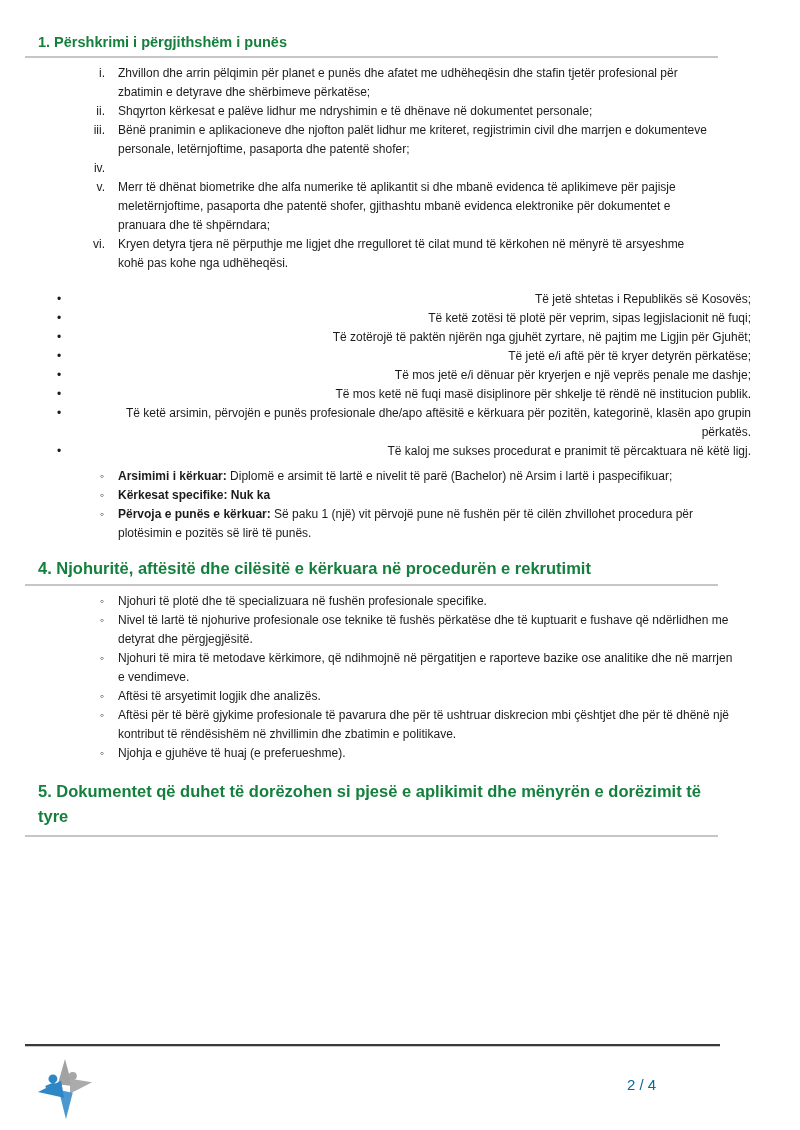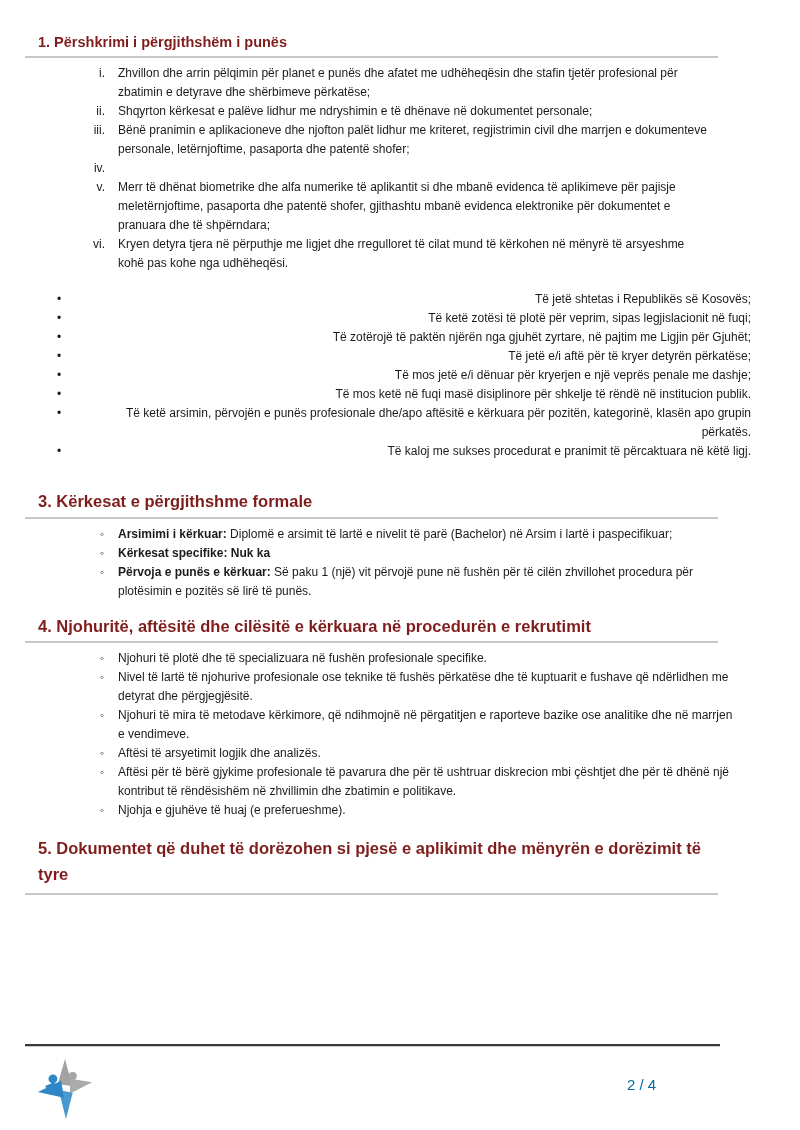--- a/index.html
+++ b/index.html
@@ -12,21 +12,21 @@
     overflow:hidden;
   }
   .content{position:absolute;left:25px;top:0;width:740px;}
   .h{
     box-sizing:border-box;
     width:693px;
     margin:0;
     padding:0 0 5px 13px;
     border-bottom:2px solid #c6c6c6;
     font-weight:bold;
-    color:#7f1d1d;
+    color:#15803d;
     line-height:1.25;
   }
   .h-sm{font-size:14.5px;margin-top:33px;}
   .h-lg{font-size:16.5px;}
   .mt-h2{margin-top:16px;}
   .mt-h3{margin-top:30px;}
   .mt-h4{margin-top:15px;}
   .mt-h5{margin-top:16px;line-height:1.55;}
   .list{margin-top:6px;font-size:12px;line-height:19px;}
   .list-s2{margin-top:17px;}
@@ -133,21 +133,20 @@
           </div>
 
           <div class="item item-b">
             <span class="bmark">•</span>
             <span class="btext">Të kaloj me sukses procedurat e pranimit të përcaktuara në këtë ligj.</span>
           </div>
         </div>
     </section>
 
     <section>
-      <h2 class="h h-lg mt-h3">3. Kërkesat e përgjithshme formale</h2>
       <div class="list">
 
           <div class="item item-s">
             <span class="smark">◦</span>
             <span class="stext"><span class="bold">Arsimimi i kërkuar:</span><span> Diplomë e arsimit të lartë e nivelit të parë (Bachelor) në Arsim i lartë i paspecifikuar;</span></span>
           </div>
 
           <div class="item item-s">
             <span class="smark">◦</span>
             <span class="stext"><span class="bold">Kërkesat specifike: Nuk ka</span><span></span></span>

